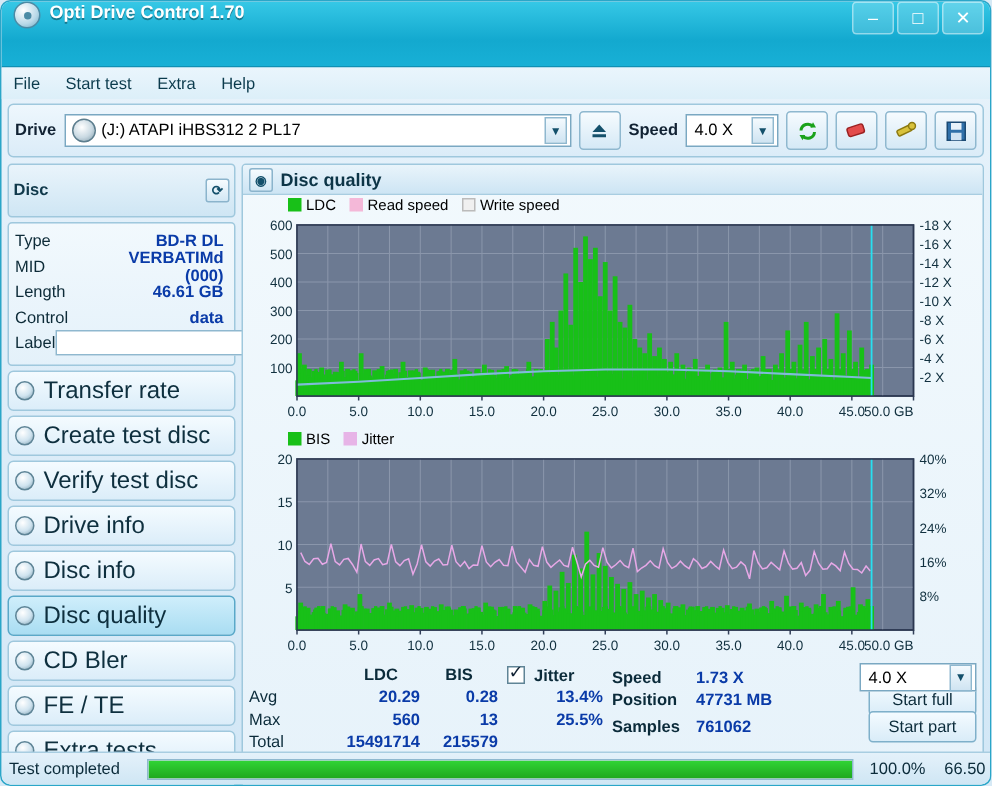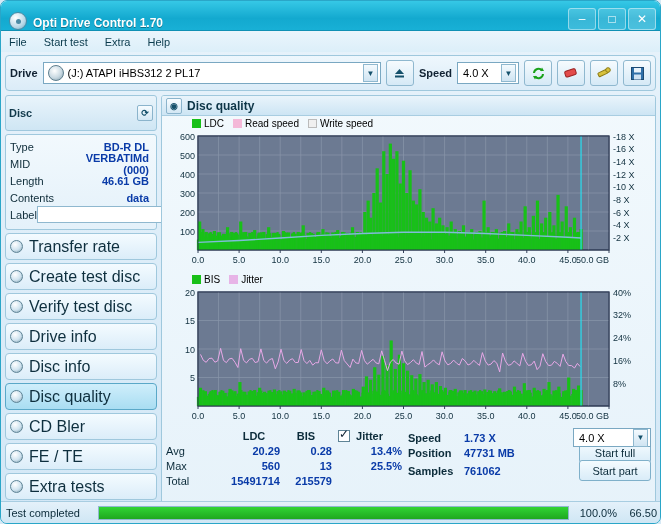--- a/index.html
+++ b/index.html
@@ -14,23 +14,23 @@
   .window {
     position: relative;
     width: 661px; height: 524px;
     background: linear-gradient(#e8f3fb, #d2e7f6);
     border: 1px solid #2aa6c8;
     border-radius: 7px;
     overflow: hidden;
   }
   
   .titlebar {
-    height: 30px;
+    height: 44px;
     background: linear-gradient(#36c8e6, #13a9cf 60%, #18b0d6);
-    display: flex; align-items: flex-end;
+    display: flex; align-items: flex-start;
     padding: 0 4px;
     border-bottom: 1px solid #0f90b4;
   }
   .title-icon {
     width: 18px; height: 18px; margin: 0 6px 0 4px;
     border-radius: 50%;
     background: radial-gradient(circle at 35% 30%, #fff, #b9d9e8 60%, #6aa8c2);
     border: 1px solid #4b8ba5;
     position: relative;
   }
@@ -296,21 +296,21 @@
         </div>
         <div class="row">
           <span class="k">MID</span>
           <span class="v blue">VERBATIMd (000)</span>
         </div>
         <div class="row">
           <span class="k">Length</span>
           <span class="v blue">46.61 GB</span>
         </div>
         <div class="row">
-          <span class="k">Contents</span>
+          <span class="k">Control</span>
           <span class="v blue">data</span>
         </div>
         <div class="row">
           <span class="k">Label</span>
           <input class="label-input" value="" style="">
           <span class="refresh-btn">⟳</span>
         </div>
       </div>
 
       <div class="side-btn">

